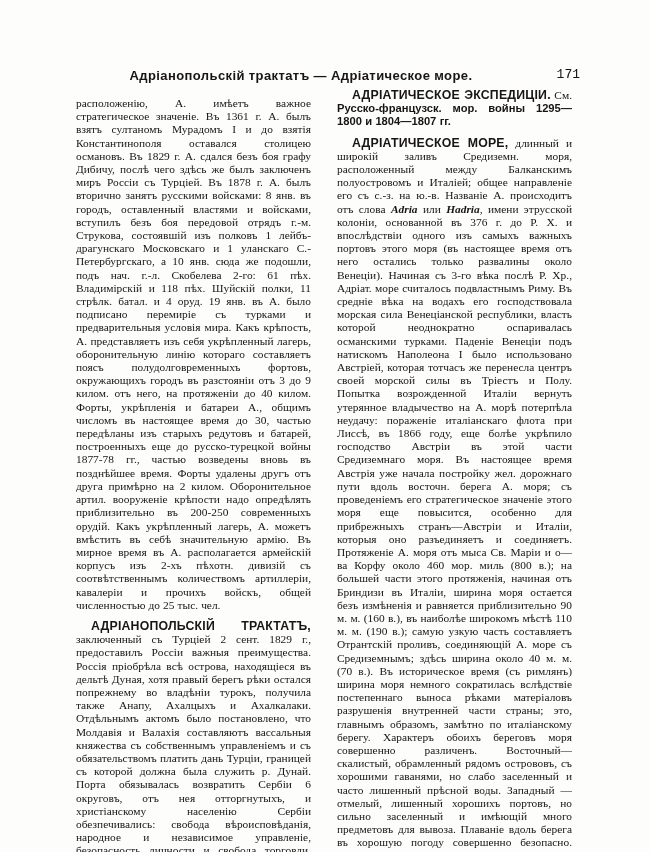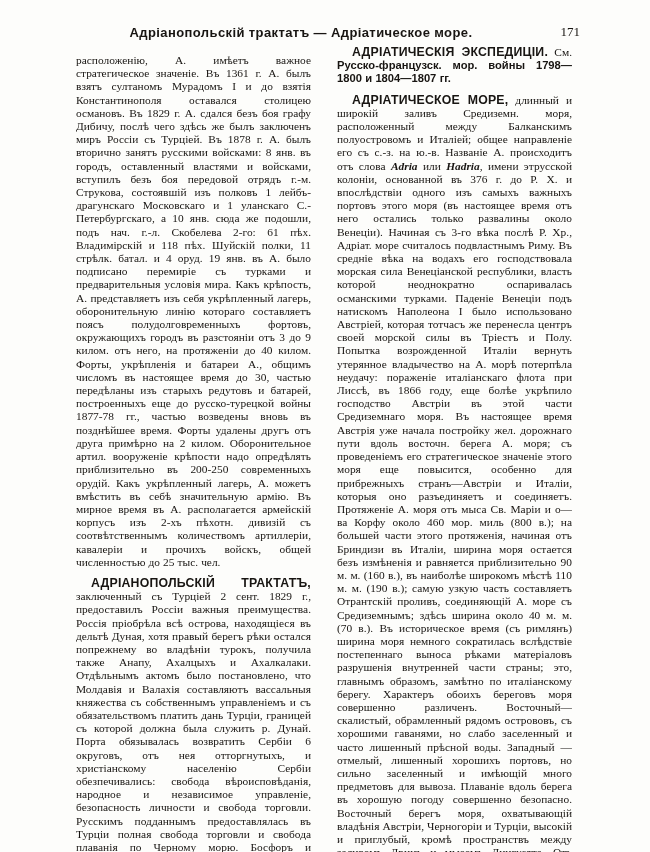--- a/index.html
+++ b/index.html
@@ -15,35 +15,36 @@
     color: #181512;
     font-family: "Liberation Serif", serif;
     overflow: hidden;
     box-sizing: border-box;
   }
   .running-header {
     position: relative;
     padding-top: 25px;
     height: 44px;
     box-sizing: border-box;
+    margin-top: 43px;
   }
   .header-title {
     display: block;
     text-align: center;
     font-family: "Liberation Sans", sans-serif;
     font-weight: 700;
     font-size: 13px;
     letter-spacing: 0.4px;
     transform: translateX(-24px);
   }
   .page-number {
     position: absolute;
     right: 70px;
     top: 24px;
-    font-family: Liberation Serif, serif;
+    font-family: Liberation Mono, monospace;
     font-size: 13px;
     text-align: right;
   }
   .columns {
     display: flex;
     gap: 10px;
     padding: 2px 68px 0 68px;
   }
   .col {
     flex: 0 0 251px;
@@ -90,21 +91,21 @@
       <p class="para">
         <span>расположенію, А. имѣетъ важное стратегическое значеніе. Въ 1361 г. А. былъ взятъ султаномъ Мурадомъ I и до взятія Константинополя оставался столицею османовъ. Въ 1829 г. А. сдался безъ боя графу Дибичу, послѣ чего здѣсь же былъ заключенъ миръ Россіи съ Турціей. Въ 1878 г. А. былъ вторично занятъ русскими войсками: 8 янв. въ городъ, оставленный властями и войсками, вступилъ безъ боя передовой отрядъ г.-м. Струкова, состоявшій изъ полковъ 1 лейбъ-драгунскаго Московскаго и 1 уланскаго С.-Петербургскаго, а 10 янв. сюда же подошли, подъ нач. г.-л. Скобелева 2-го: 61 пѣх. Владимірскій и 118 пѣх. Шуйскій полки, 11 стрѣлк. батал. и 4 оруд. 19 янв. въ А. было подписано перемиріе съ турками и предварительныя условія мира. Какъ крѣпость, А. представляетъ изъ себя укрѣпленный лагерь, оборонительную линію котораго составляетъ поясъ полудолговременныхъ фортовъ, окружающихъ городъ въ разстояніи отъ 3 до 9 килом. отъ него, на протяженіи до 40 килом. Форты, укрѣпленія и батареи А., общимъ числомъ въ настоящее время до 30, частью передѣланы изъ старыхъ редутовъ и батарей, построенныхъ еще до русско-турецкой войны 1877-78 гг., частью возведены вновь въ позднѣйшее время. Форты удалены другъ отъ друга примѣрно на 2 килом. Оборонительное артил. вооруженіе крѣпости надо опредѣлять приблизительно въ 200-250 современныхъ орудій. Какъ укрѣпленный лагерь, А. можетъ вмѣстить въ себѣ значительную армію. Въ мирное время въ А. располагается армейскій корпусъ изъ 2-хъ пѣхотн. дивизій съ соотвѣтственнымъ количествомъ артиллеріи, кавалеріи и прочихъ войскъ, общей численностью до 25 тыс. чел.</span>
       </p>
       <p class="para entry">
         <span class="entry-heading">АДРІАНОПОЛЬСКІЙ ТРАКТАТЪ,</span><span> заключенный съ Турціей 2 сент. 1829 г., предоставилъ Россіи важныя преимущества. Россія пріобрѣла всѣ острова, находящіеся въ дельтѣ Дуная, хотя правый берегъ рѣки остался попрежнему во владѣніи турокъ, получила также Анапу, Ахалцыхъ и Ахалкалаки. Отдѣльнымъ актомъ было постановлено, что Молдавія и Валахія составляютъ вассальныя княжества съ собственнымъ управленіемъ и съ обязательствомъ платить дань Турціи, границей съ которой должна была служить р. Дунай. Порта обязывалась возвратить Сербіи 6 округовъ, отъ нея отторгнутыхъ, и христіанскому населенію Сербіи обезпечивались: свобода вѣроисповѣданія, народное и независимое управленіе, безопасность личности и свобода торговли. Русскимъ подданнымъ предоставлялась въ Турціи полная свобода торговли и свобода плаванія по Черному морю. Босфоръ и Дарданеллы должны были быть открыты для купеческихъ судовъ всѣхъ націй. Наконецъ, А. т. была признана независимость Греціи. До уплаты турками контрибуціи наши войска занимали княжества и Силистрію. Николай I считалъ Адріанопольскій миръ „самымъ славнымъ изъ когда-либо заключенныхъ“ Хотя Россія по этому трактату получила немного, но Турція потеряла очень много, т. к. отъ нея фактически были отторгнуты Греція, Сербія и княжества. </span>
       </p>
     </div>
 
     <div class="col">
       <p class="para entry" style="margin-top:0;">
-        <span class="entry-heading">АДРІАТИЧЕСКІЯ ЭКСПЕДИЦІИ.</span><span> См. </span><span class="bold-ref">Русско-французск. мор. войны 1798—1800 и 1804—1807 гг.</span>
+        <span class="entry-heading">АДРІАТИЧЕСКОЕ ЭКСПЕДИЦІИ.</span><span> См. </span><span class="bold-ref">Русско-французск. мор. войны 1295—1800 и 1804—1807 гг.</span>
       </p>
       <p class="para entry">
         <span class="entry-heading">АДРІАТИЧЕСКОЕ МОРЕ,</span><span> длинный и широкій заливъ Средиземн. моря, расположенный между Балканскимъ полуостровомъ и Италіей; общее направленіе его съ с.-з. на ю.-в. Названіе А. происходитъ отъ слова </span><span class="ital">Adria</span><span> или </span><span class="ital">Hadria</span><span>, имени этрусской колоніи, основанной въ 376 г. до Р. Х. и впослѣдствіи одного изъ самыхъ важныхъ портовъ этого моря (въ настоящее время отъ него остались только развалины около Венеціи). Начиная съ 3-го вѣка послѣ Р. Хр., Адріат. море считалось подвластнымъ Риму. Въ средніе вѣка на водахъ его господствовала морская сила Венеціанской республики, власть которой неоднократно оспаривалась османскими турками. Паденіе Венеціи подъ натискомъ Наполеона I было использовано Австріей, которая тотчасъ же перенесла центръ своей морской силы въ Тріестъ и Полу. Попытка возрожденной Италіи вернуть утерянное владычество на А. морѣ потерпѣла неудачу: пораженіе италіанскаго флота при Лиссѣ, въ 1866 году, еще болѣе укрѣпило господство Австріи въ этой части Средиземнаго моря. Въ настоящее время Австрія уже начала постройку жел. дорожнаго пути вдоль восточн. берега А. моря; съ проведеніемъ его стратегическое значеніе этого моря еще повысится, особенно для прибрежныхъ странъ—Австріи и Италіи, которыя оно разъединяетъ и соединяетъ. Протяженіе А. моря отъ мыса Св. Маріи и о—ва Корфу около 460 мор. миль (800 в.); на большей части этого протяженія, начиная отъ Бриндизи въ Италіи, ширина моря остается безъ измѣненія и равняется приблизительно 90 м. м. (160 в.), въ наиболѣе широкомъ мѣстѣ 110 м. м. (190 в.); самую узкую часть составляетъ Отрантскій проливъ, соединяющій А. море съ Средиземнымъ; здѣсь ширина около 40 м. м. (70 в.). Въ историческое время (съ римлянъ) ширина моря немного сократилась вслѣдствіе постепеннаго выноса рѣками матеріаловъ разрушенія внутренней части страны; это, главнымъ образомъ, замѣтно по италіанскому берегу. Характеръ обоихъ береговъ моря совершенно различенъ. Восточный—скалистый, обрамленный рядомъ острововъ, съ хорошими гаванями, но слабо заселенный и часто лишенный прѣсной воды. Западный — отмелый, лишенный хорошихъ портовъ, но сильно заселенный и имѣющій много предметовъ для вывоза. Плаваніе вдоль берега въ хорошую погоду совершенно безопасно. Восточный берегъ моря, охватывающій владѣнія Австріи, Черногоріи и Турціи, высокій и приглубый, кромѣ пространствъ между заливомъ Дринъ и мысомъ Лингуетта. Отъ Рагузы до полуострова Истріи вдоль берега тянутся шхеры, очень затрудняющія плаваніе, особенно во время боры. Тѣмъ не менѣе суда охотнѣе придерживаются в. берега, гдѣ много гаваней и якорныхъ стоянокъ. Наибольшія глубины А. моря не превосходятъ 870 м. с. (1590 метр.), средняя часть моря образуетъ впадину глубиною около 550—680 м. с. (1000—1240 м.). Къ сѣверу глубины быстро убываютъ до 100 м. с. (180 м.). Острова расположены, гл. обр., вдоль вост. берега и мысомъ Планка дѣлятся на двѣ группы. Южнѣе этого мыса главные острова: Мелида, Курцола, Ле-</span>
       </p>
     </div>
 
   </div>
 </div>
 
 </body></html>

